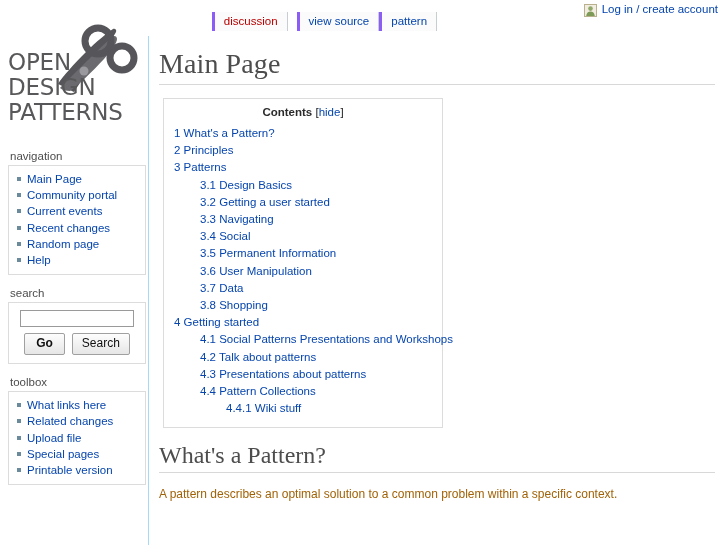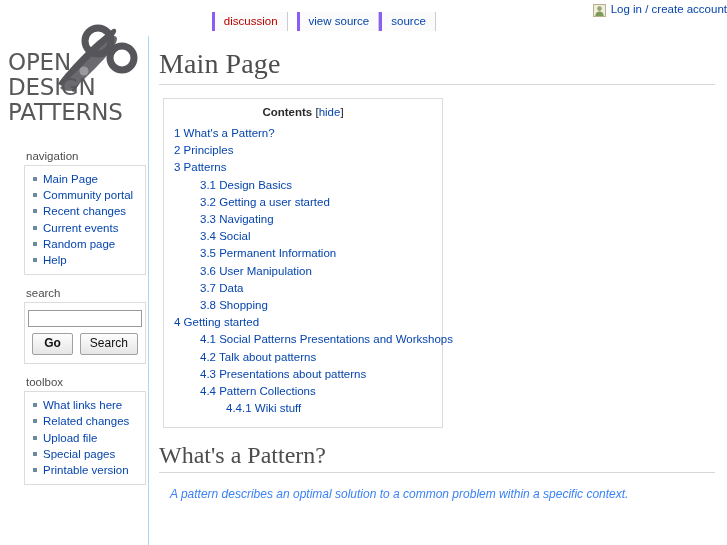--- a/index.html
+++ b/index.html
@@ -46,21 +46,21 @@
     font-size: 23px;
     line-height: 25px;
     letter-spacing: -0.2px;
     color: #58585a;
   }
   #brand-wordmark div { white-space: nowrap; }
 
   
   #personal-bar {
     position: absolute;
-    right: 0;
+    right: 9px;
     top: 1px;
     height: 16px;
     display: flex;
     align-items: center;
     gap: 5px;
     font-size: 11.5px;
   }
   #personal-bar .user-icon {
     display: inline-block;
     width: 13px;
@@ -183,37 +183,36 @@
     margin: 14px 0 0 0;
     padding: 0 0 3px 0;
     font-family: "Liberation Serif", serif;
     font-size: 24px;
     font-weight: normal;
     line-height: 27px;
     color: #4d4d4d;
     border-bottom: 1px solid #d8d8d8;
   }
   .body-text {
-    margin: 13px 0 0 11px;
+    margin: 13px 0 0 0;
     font-size: 12px;
     line-height: 17px;
-    color: #3b82f6;
-    font-style: italic;
+    color: #a16207;
   }
 
   
   #sidebar {
     position: absolute;
     left: 0;
     top: 148px;
     width: 148px;
   }
   .portlet {
     margin: 0 0 10px 0;
-    padding: 0 0 0 16px;
+    padding: 0 0 0 0;
     width: 148px;
     box-sizing: border-box;
   }
   .portlet > h5 {
     margin: 0 0 1px 10px;
     padding: 0;
     font-size: 11.5px;
     font-weight: normal;
     color: #4d4d4d;
     text-transform: lowercase;
@@ -318,21 +317,21 @@
     </span>
     <a href="#">Log in / create account</a>
   </div>
 
   <div id="tabs">
     <a href="#" class="tab selected">page</a>
     <span class="tab-gap"></span>
     <a href="#" class="tab new">discussion</a>
     <span class="tab-gap"></span>
     <a href="#" class="tab">view source</a>
-    <a href="#" class="tab">source</a>
+    <a href="#" class="tab">pattern</a>
   </div>
 
   <div id="content">
 
     <h1 id="firstHeading">Main Page</h1>
 
     <div id="toc">
       <div id="toc-title">
         <span>Contents</span>
         <span class="toctoggle"><span>[</span><a href="#">hide</a><span>]</span></span>
@@ -364,22 +363,22 @@
   </div>
 
   <div id="sidebar">
 
     <div class="portlet" id="p-navigation">
       <h5>navigation</h5>
       <div class="pBody">
         <ul>
           <li><a href="#">Main Page</a></li>
           <li><a href="#">Community portal</a></li>
+          <li><a href="#">Current events</a></li>
           <li><a href="#">Recent changes</a></li>
-          <li><a href="#">Current events</a></li>
           <li><a href="#">Random page</a></li>
           <li><a href="#">Help</a></li>
         </ul>
       </div>
     </div>
 
     <div class="portlet" id="p-search">
       <h5>search</h5>
       <div class="pBody">
         <input id="searchInput" type="text" value="" style="">

